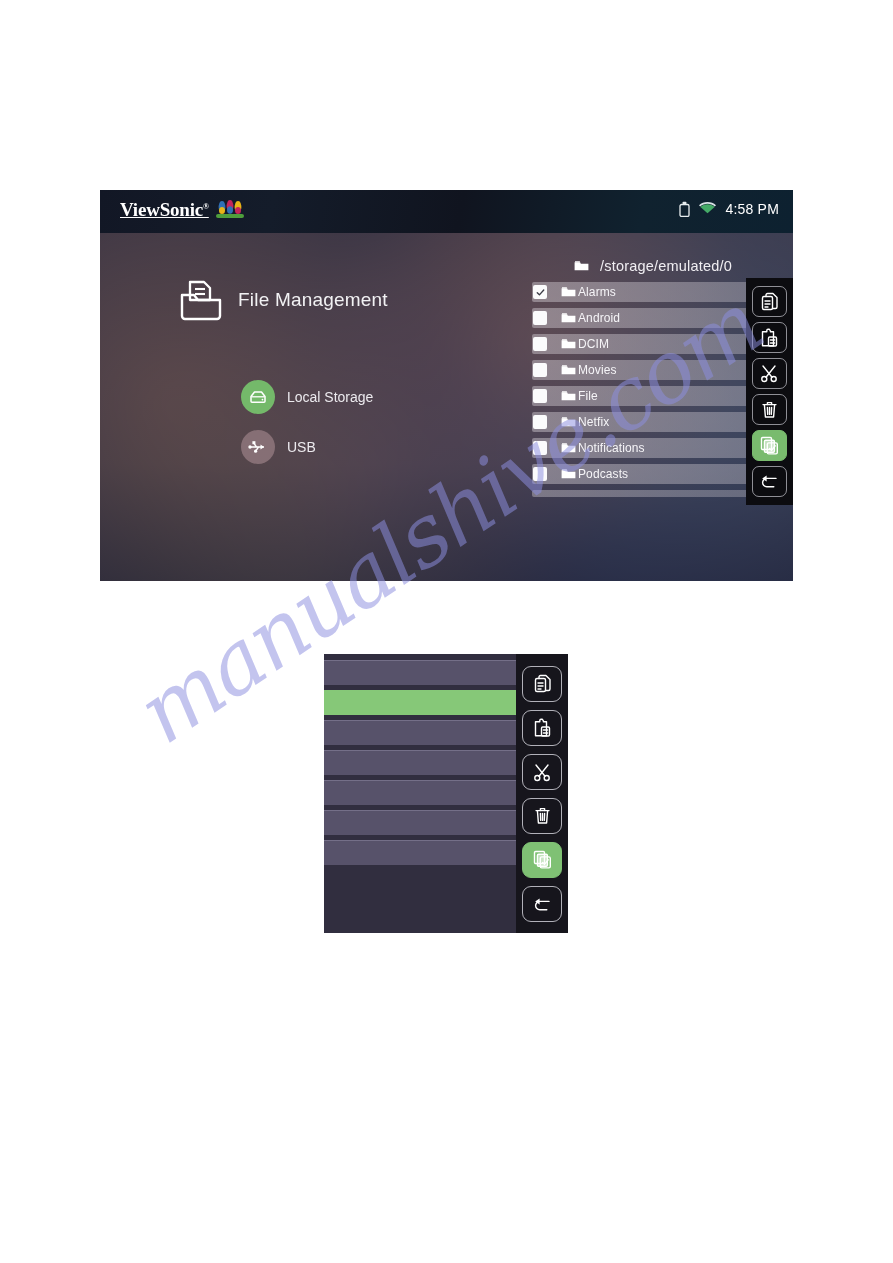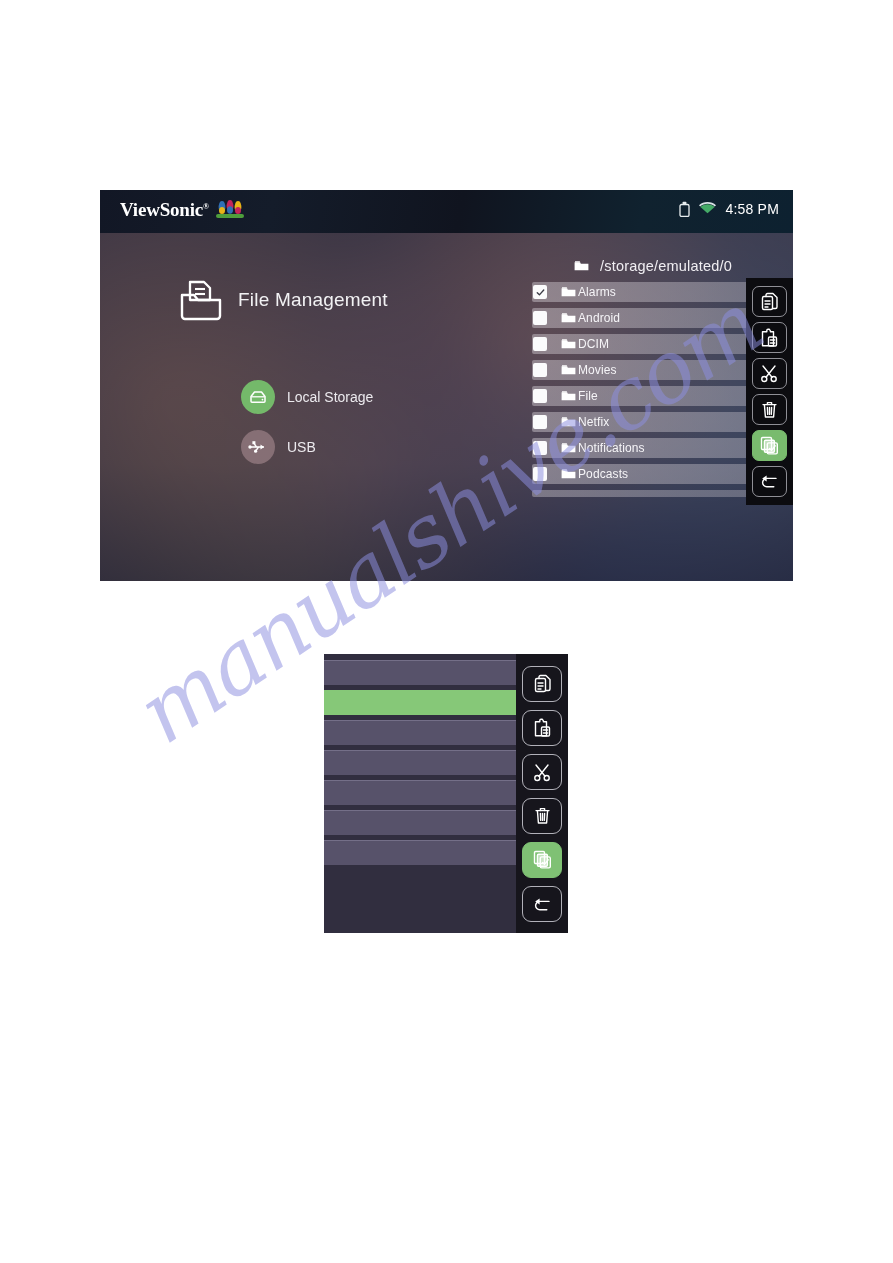--- a/index.html
+++ b/index.html
@@ -87,20 +87,21 @@
     display: flex;
     align-items: center;
     gap: 6px;
   }
   .vs-word {
     font-family: "Liberation Serif", serif;
     font-weight: bold;
     font-size: 19px;
     color: #ffffff;
     letter-spacing: -.2px;
+    text-decoration: underline;
   }
   .vs-word sup { font-size: 8px; vertical-align: super; }
   .vs-birds { display: block; }
 
   .status-right {
     position: absolute;
     right: 14px;
     top: 11px;
     display: flex;
     align-items: flex-start;

